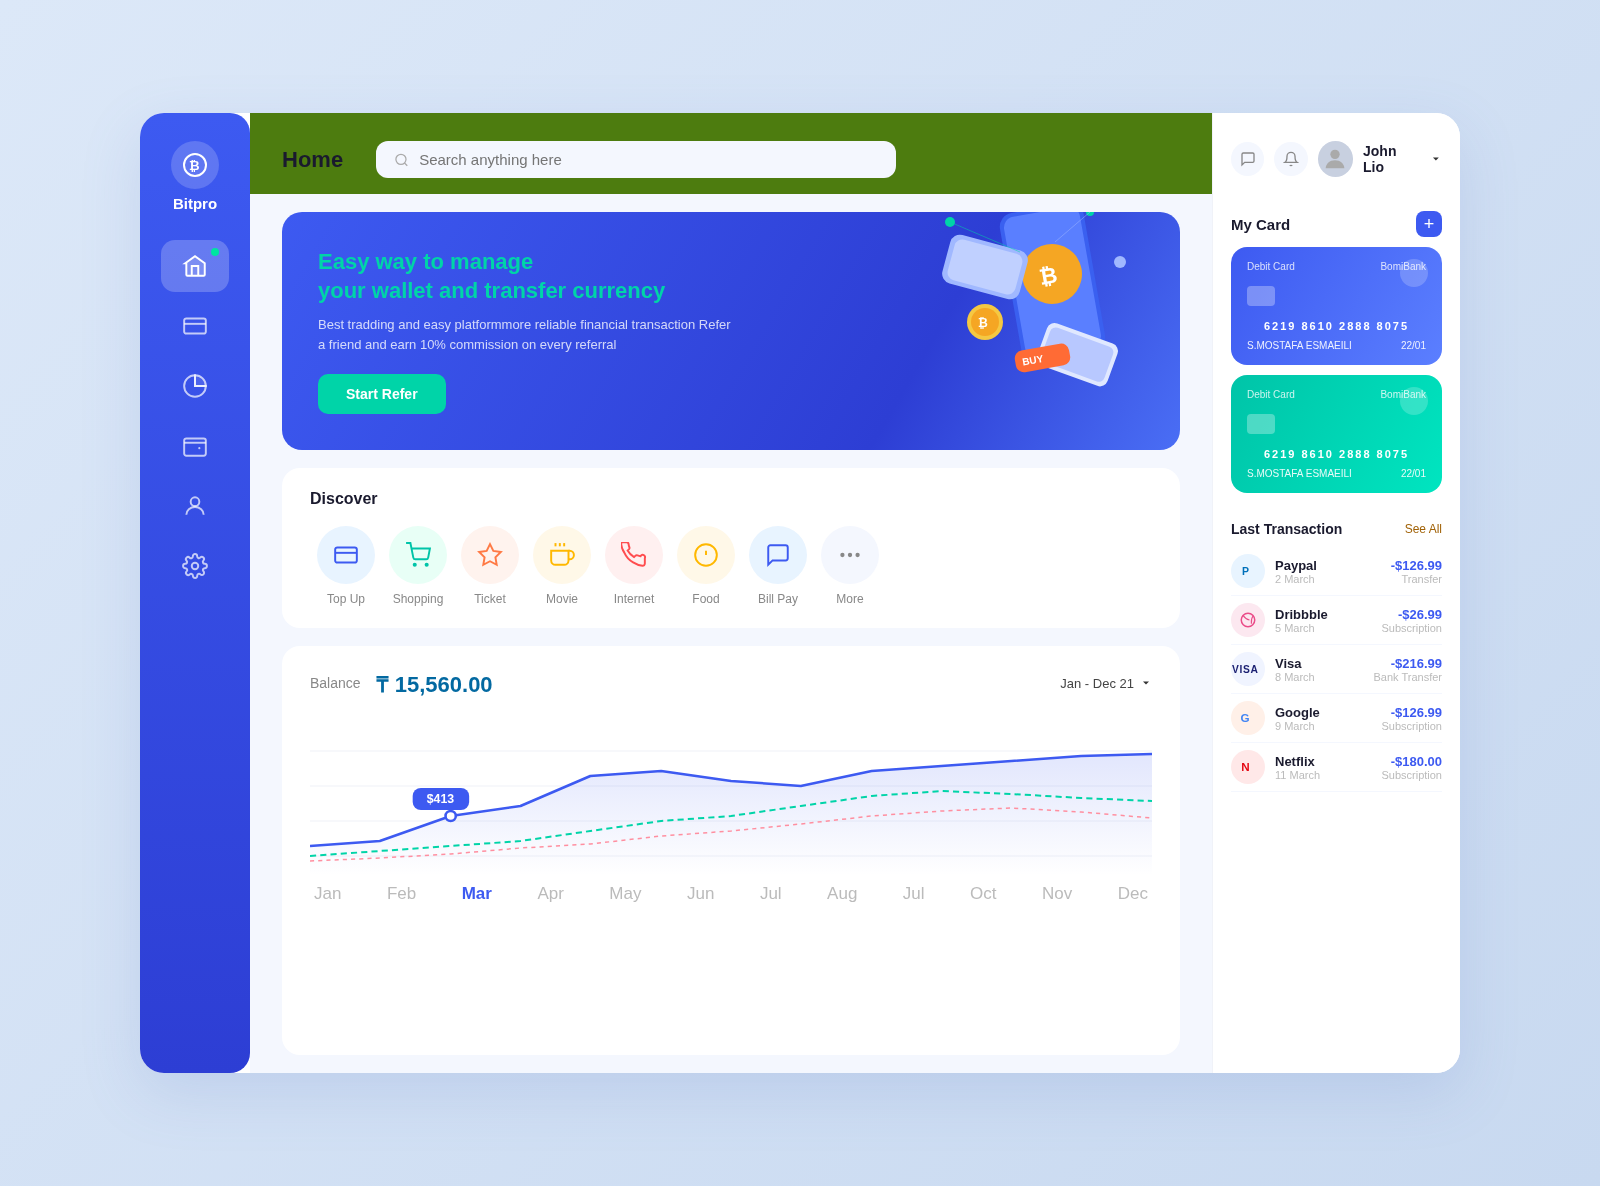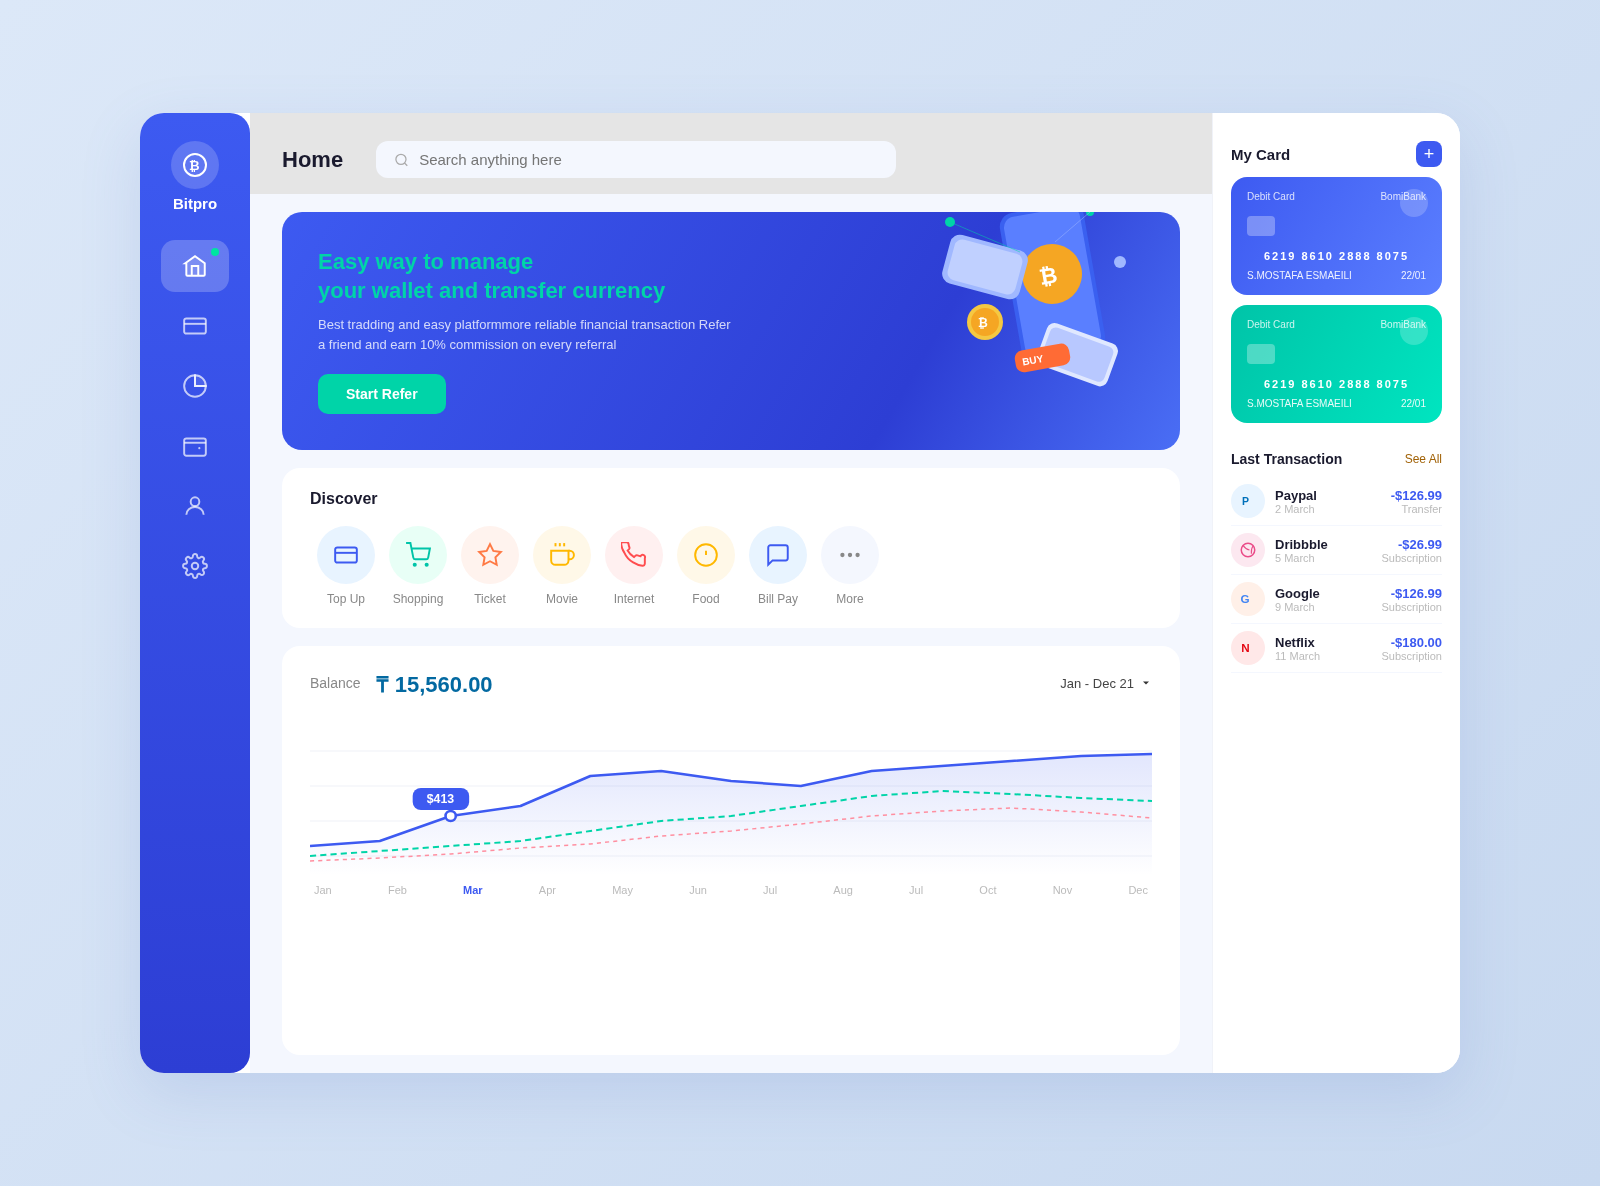--- a/index.html
+++ b/index.html
@@ -102,21 +102,21 @@
       flex-direction: column;
       padding: 0;
       background: #f4f7fe;
       overflow: hidden;
     }
     
     .header {
       display: flex;
       align-items: center;
       padding: 28px 32px 16px 32px;
-      background: #e5e5e5;
+      background: #4d7c0f;
       gap: 24px;
     }
     .page-title {
       font-size: 22px;
       font-weight: 700;
       color: #1a1a2e;
       min-width: 70px;
     }
     .search-bar {
       flex: 1;
@@ -265,21 +265,21 @@
       height: 160px;
       position: relative;
     }
     .chart-months {
       display: flex;
       justify-content: space-between;
       margin-top: 8px;
       padding: 0 4px;
     }
     .chart-month {
-      font-size: 11px;
+      font-size: 17px;
       color: #bbb;
       text-align: center;
     }
     .chart-month.active {
       color: #3d5af1;
       font-weight: 700;
     }
     
     .right-panel {
       width: 248px;
@@ -738,20 +738,43 @@
           <span class="chart-month">Oct</span>
           <span class="chart-month">Nov</span>
           <span class="chart-month">Dec</span>
         </div>
       </div>
     </div>
   </div>
 
   <div class="right-panel">
 
+    <div style="display:flex;align-items:center;justify-content:flex-end;gap:10px;margin-bottom:16px;">
+      <div class="right-icon-btn">
+        <svg width="16" height="16" viewBox="0 0 24 24" fill="none" stroke="#888" stroke-width="2">
+            <path d="M21 15a2 2 0 01-2 2H7l-4 4V5a2 2 0 012-2h14a2 2 0 012 2z"></path>
+          </svg>
+      </div>
+      <div class="right-icon-btn">
+        <svg width="16" height="16" viewBox="0 0 24 24" fill="none" stroke="#888" stroke-width="2">
+            <path d="M18 8A6 6 0 006 8c0 7-3 9-3 9h18s-3-2-3-9"></path>
+            <path d="M13.73 21a2 2 0 01-3.46 0"></path>
+          </svg>
+      </div>
+      <div class="right-avatar">
+        <svg width="28" height="28" viewBox="0 0 24 24" fill="#888">
+            <circle cx="12" cy="8" r="4" fill="#aaa"></circle>
+            <path d="M4 20c0-4 3.6-7 8-7s8 3 8 7" fill="#aaa"></path>
+          </svg>
+      </div>
+      <span class="right-username">John Lio</span>
+      <svg width="12" height="12" viewBox="0 0 24 24" fill="#333">
+          <path d="M6 9l6 6 6-6"></path>
+        </svg>
+    </div>
 
     <div>
       <div class="my-card-header">
         <span class="my-card-title">My Card</span>
         <div class="add-card-btn">+</div>
       </div>
 
       <div class="debit-card blue">
         <div class="card-circle"></div>
         <div class="card-top">
@@ -814,20 +837,35 @@
         <div class="transaction-info">
           <div class="transaction-name">Dribbble</div>
           <div class="transaction-date">5 March</div>
         </div>
         <div class="transaction-amount">
           <div class="transaction-value">-$26.99</div>
           <div class="transaction-type">Subscription</div>
         </div>
       </div>
 
+      <div class="transaction-item">
+        <div class="transaction-icon" style="background:#f0f4ff;">
+          <svg width="32" height="18" viewBox="0 0 50 24">
+              <text x="0" y="18" font-size="16" font-weight="bold" fill="#1a1f71" letter-spacing="1">VISA</text>
+            </svg>
+        </div>
+        <div class="transaction-info">
+          <div class="transaction-name">Visa</div>
+          <div class="transaction-date">8 March</div>
+        </div>
+        <div class="transaction-amount">
+          <div class="transaction-value">-$216.99</div>
+          <div class="transaction-type">Bank Transfer</div>
+        </div>
+      </div>
 
       <div class="transaction-item">
         <div class="transaction-icon" style="background:#fff0e8;">
           <svg width="20" height="20" viewBox="0 0 24 24">
             <text x="3" y="17" font-size="14" font-weight="bold" fill="#4285f4">G</text>
           </svg>
         </div>
         <div class="transaction-info">
           <div class="transaction-name">Google</div>
           <div class="transaction-date">9 March</div>

